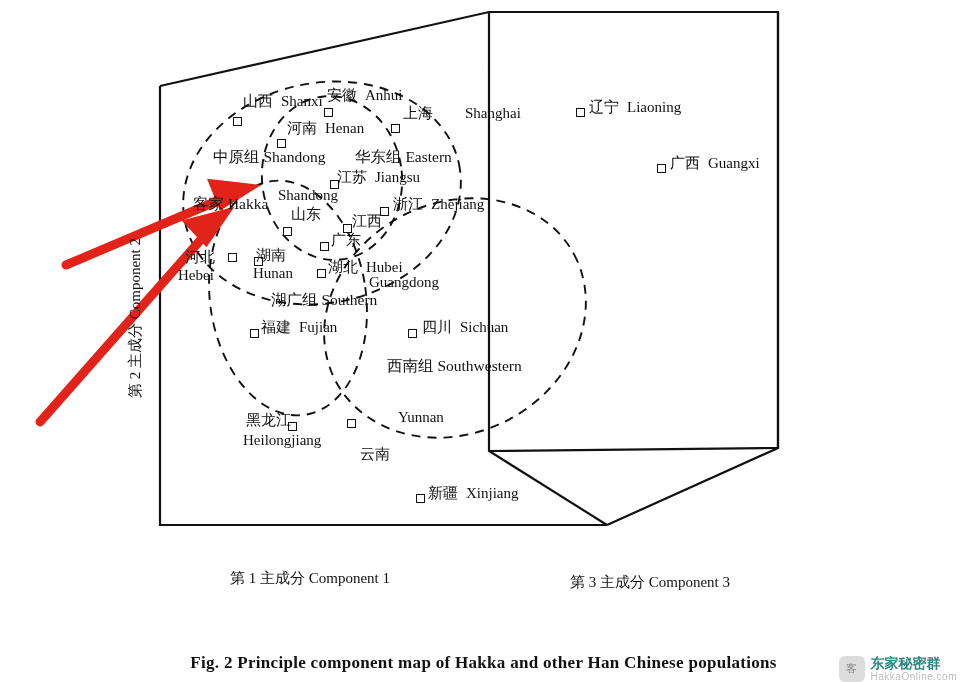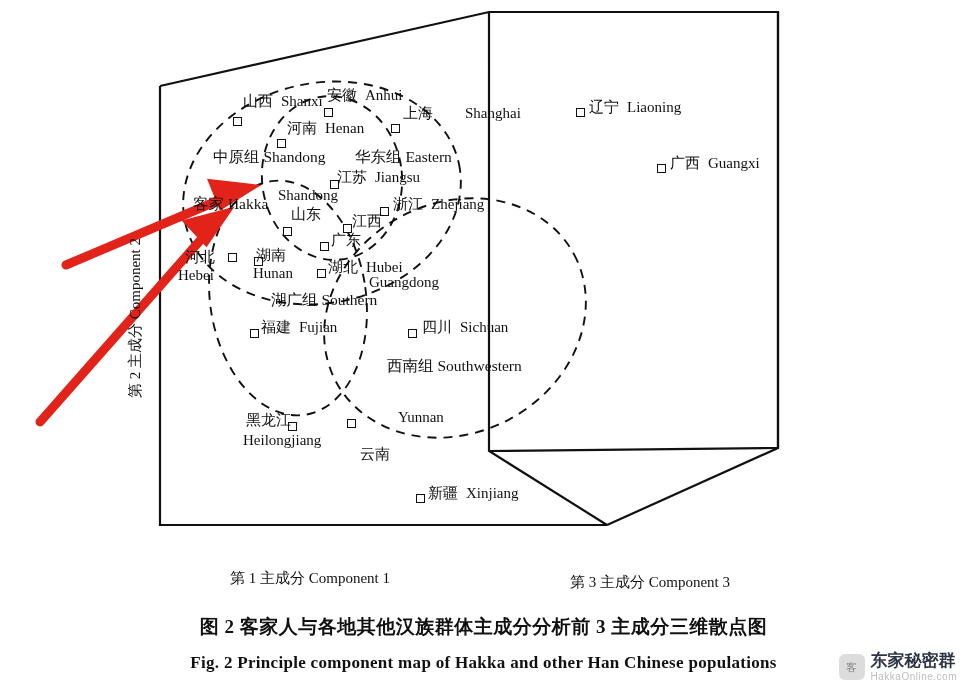--- a/index.html
+++ b/index.html
@@ -67,21 +67,21 @@
   }
   .wm-badge{
     width:26px;height:26px;border-radius:6px;
     background:#d8d8d8;color:#777;
     font-size:11px;display:flex;align-items:center;justify-content:center;
     font-family:"Liberation Sans", sans-serif;
   }
   .wm-texts{display:flex;flex-direction:column;line-height:1.1;}
   .wm-main{
     font-family:"Liberation Sans", sans-serif;
-    font-size:17px;color:#0f172a;font-weight:bold;
+    font-size:14px;color:#0f766e;font-weight:bold;
   }
   .wm-sub{
     font-family:"Liberation Sans", sans-serif;
     font-size:10px;color:#b4b4b4;letter-spacing:.5px;
   }
 </style>
 </head>
 <body>
 
 <div id="figure">
@@ -191,21 +191,20 @@
   <div class="group-label" style="left:213px;top:139px;">中原组 Shandong</div>
   <div class="group-label" style="left:355px;top:139px;">华东组 Eastern</div>
   <div class="group-label" style="left:193px;top:186px;">客家 Hakka</div>
   <div class="group-label" style="left:271px;top:282px;">湖广组 Southern</div>
   <div class="group-label" style="left:387px;top:348px;">西南组 Southwestern</div>
 
   <div class="axis-label" style="left:230px;top:561px;">第 1 主成分 Component 1</div>
   <div class="axis-label" style="left:570px;top:565px;">第 3 主成分 Component 3</div>
   <div class="axis-label axis-vert" style="left:126px;top:390px;">第 2 主成分 Component 2</div>
 
-  <div class="caption cn" style="top:606px;">图 2   客家人与各地其他汉族群体主成分分析前 3 主成分三维散点图</div>
   <div class="caption en" style="top:645px;">Fig. 2   Principle component map of Hakka and other Han Chinese populations</div>
 
   <div class="watermark">
     <div class="wm-badge">客</div>
     <div class="wm-texts">
       <div class="wm-main">东家秘密群</div>
       <div class="wm-sub">HakkaOnline.com</div>
     </div>
   </div>
 

